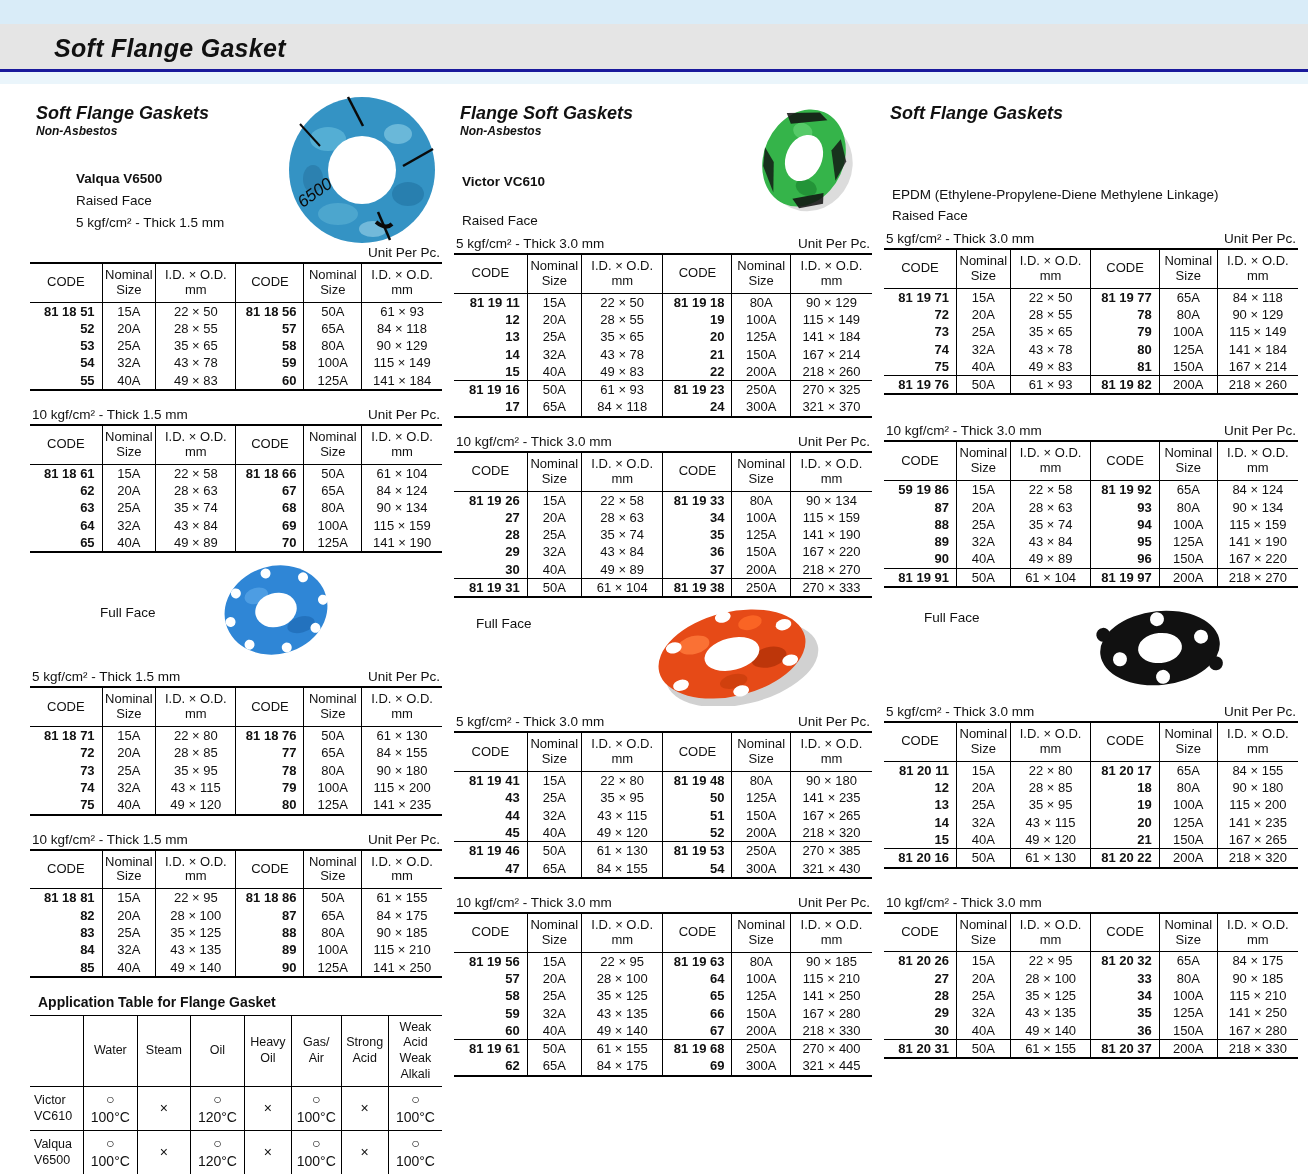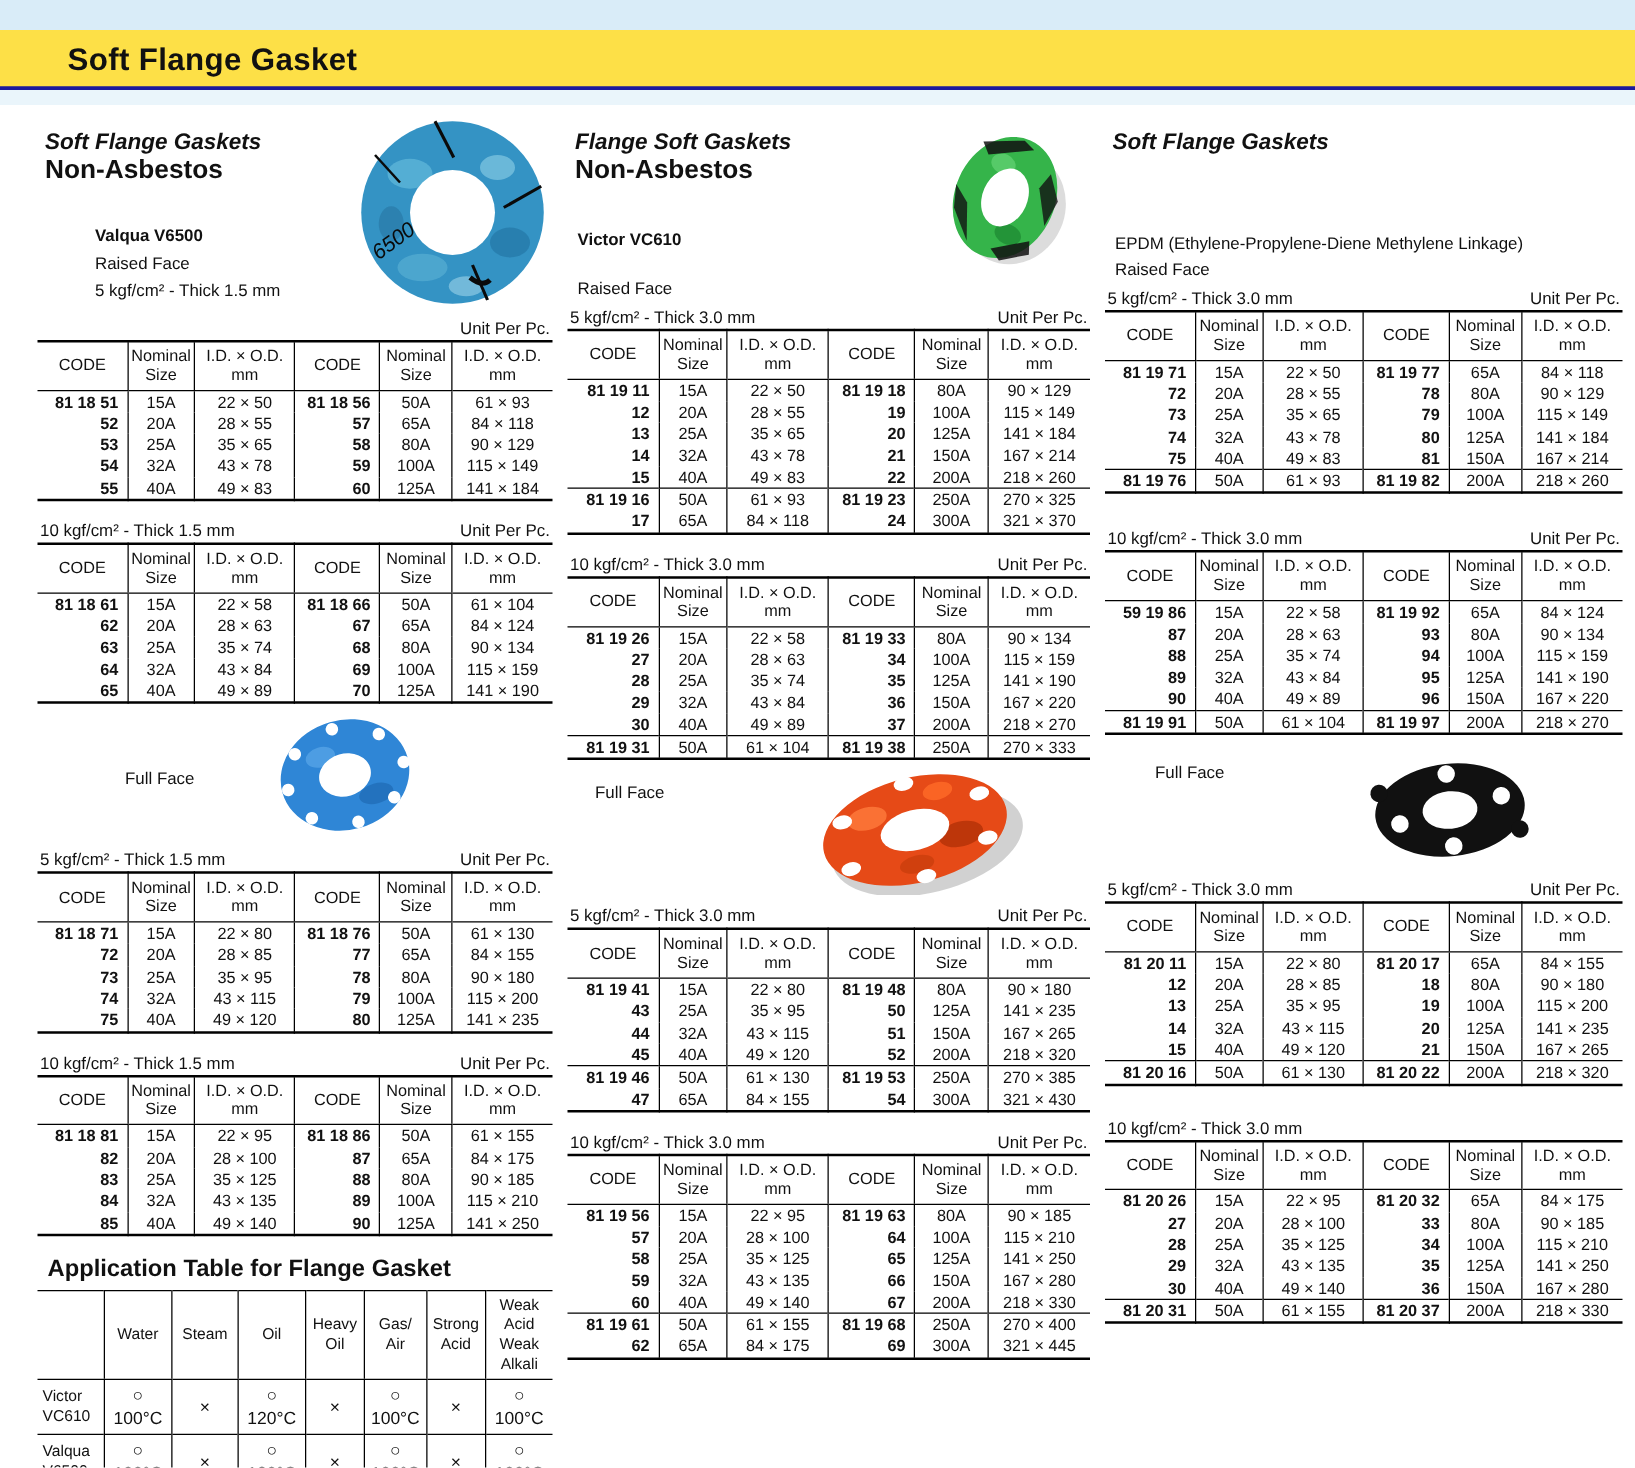--- a/index.html
+++ b/index.html
@@ -4,29 +4,29 @@
 <style>
   * { box-sizing: border-box; }
   html,body { margin:0; padding:0; }
   body {
     width:1308px; height:1174px; overflow:hidden;
     background:#ffffff; color:#111;
     font-family:"Liberation Sans", sans-serif;
     position:relative;
   }
   .top-band { height:24px; background:#d9ecf8; }
-  .page-header { padding:10px 28px 6px 54px; background:#fde047; border-bottom:3px solid #1a1a9c; }
+  .page-header { padding:10px 28px 6px 54px; background:#e5e5e5; border-bottom:3px solid #1a1a9c;font-style:italic; }
   .page-header h1 { margin:0; font-size:25px; font-weight:bold; letter-spacing:.3px; }
   .sub-band { height:12px; background:#eaf5fb; margin-bottom:10px; }
 
   .content { display:grid; grid-template-columns:412px 418px 414px; column-gap:12px; padding:4px 22px 0 30px; }
   .col { position:relative; }
 
   .col-title { font-style:italic; font-weight:bold; font-size:18px; line-height:1.05; margin:6px 0 0 6px; }
-  .col-subtitle { font-weight:bold; font-size:21px; margin:1px 0 0 6px; }
+  .col-subtitle { font-style:italic; font-weight:bold; font-size:12px; margin:1px 0 0 6px; }
 
   .hero { position:absolute; top:-4px; right:2px; }
   .hero-mid { position:absolute; top:6px; right:12px; }
 
   .product-block { margin:30px 0 0 46px; width:215px; font-size:13.5px; line-height:1.65; }
   .product-name { font-weight:bold; }
 
   .spec-row { display:flex; justify-content:space-between; align-items:flex-end; font-size:13.5px; margin:16px 2px 2px 2px; }
   .spec-row .unit { font-size:13.5px; }
   .unit-only { text-align:right; font-size:13.5px; margin:10px 2px 2px 2px; }
@@ -41,21 +41,21 @@
   table.spec tr.group-start td { border-top:1.5px solid #000; }
 
   .ff-row { display:flex; align-items:center; margin:8px 0 0 0; min-height:96px; }
   .ff-label { font-size:13.5px; margin-left:70px; }
   .ff-label.mid { margin-left:22px; }
   .ff-label.right { margin-left:40px; }
   .ff-art { margin-left:60px; }
   .ff-art.mid { margin-left:105px; }
   .ff-art.right { margin-left:115px; }
 
-  .app-title { font-weight:bold; font-size:19px; margin:16px 0 5px 8px; }
+  .app-title { font-weight:bold; font-size:14px; margin:16px 0 5px 8px; }
   table.app { border-collapse:collapse; width:100%; border-top:1.5px solid #000; border-bottom:1.5px solid #000; font-size:12.5px; table-layout:fixed; }
   table.app th, table.app td { border-left:1px solid #000; text-align:center; white-space:pre-line; padding:4px 1px; line-height:1.25; font-weight:normal; }
   table.app th:first-child, table.app td:first-child, table.app th.rowlabel { border-left:none; }
   table.app thead th { border-bottom:1px solid #000; }
   table.app tbody tr + tr th, table.app tbody tr + tr td { border-top:1px solid #000; }
   table.app th.rowlabel { text-align:left; padding-left:4px; }
   .sym { font-size:14px; }
 </style>
 </head>
 <body>

